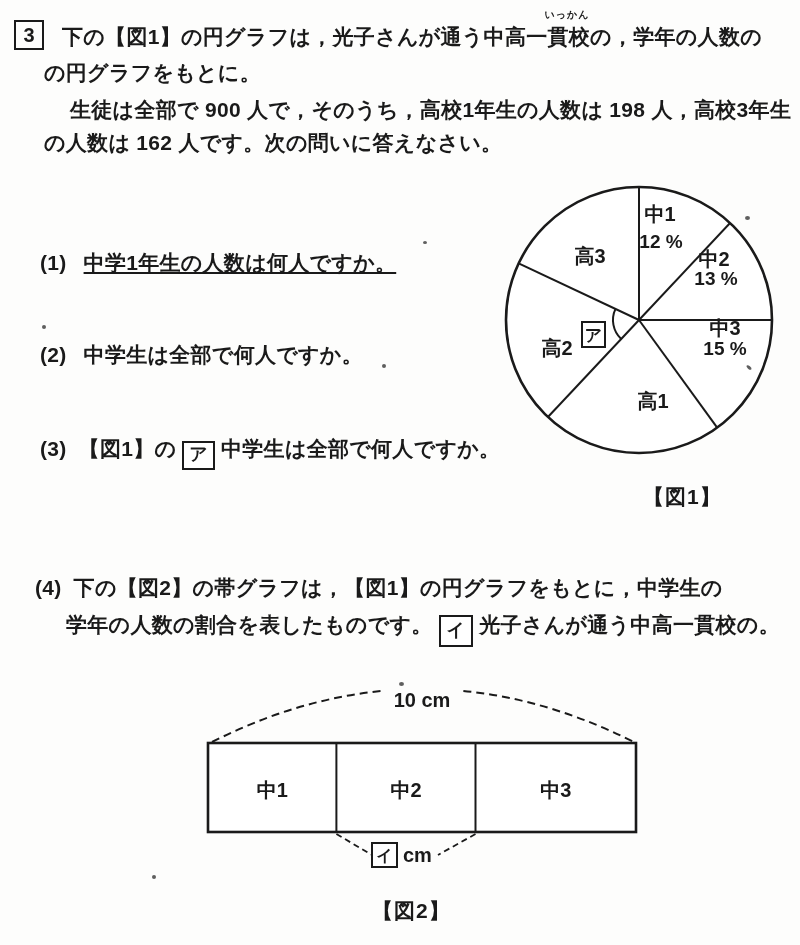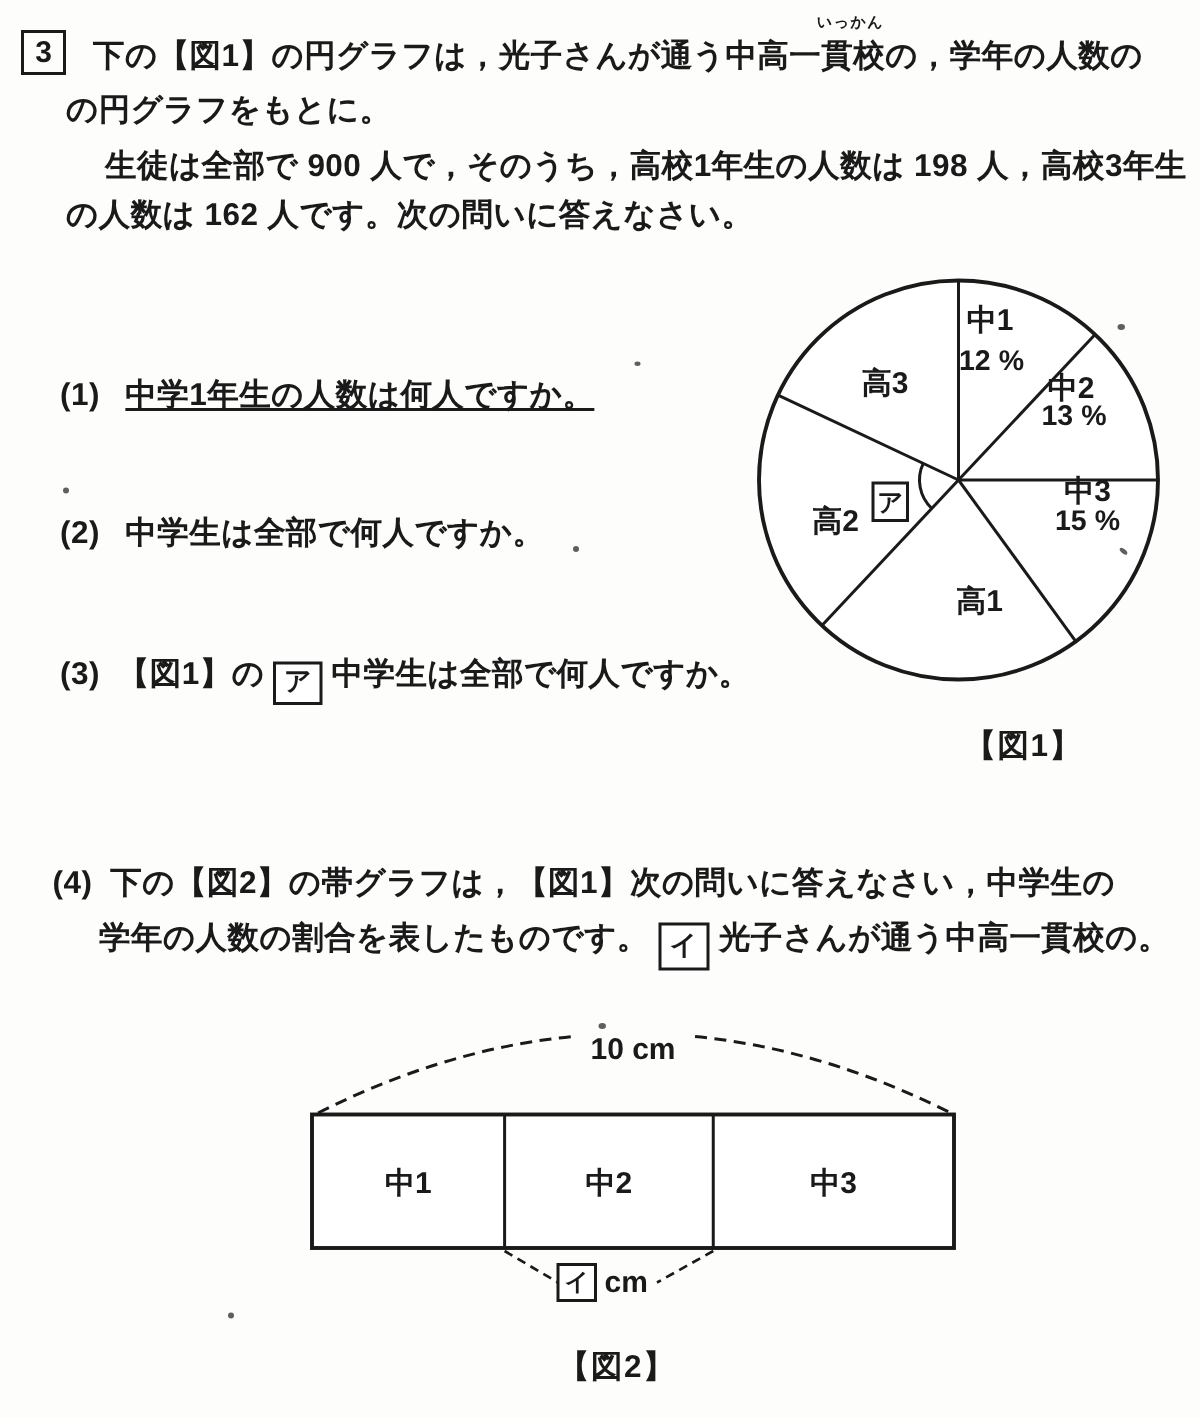--- a/index.html
+++ b/index.html
@@ -60,21 +60,21 @@
     <text x="95" y="76" text-anchor="middle" dominant-baseline="central" font-size="20" font-weight="600" fill="#1a1a1a">高3</text>
     <text x="166" y="61" text-anchor="middle" dominant-baseline="central" font-size="19" font-weight="600" fill="#1a1a1a">12 %</text>
     <text x="221" y="98" text-anchor="middle" dominant-baseline="central" font-size="19" font-weight="600" fill="#1a1a1a">13 %</text>
     <text x="230" y="168" text-anchor="middle" dominant-baseline="central" font-size="19" font-weight="600" fill="#1a1a1a">15 %</text>
     <rect x="87" y="142" width="23" height="25" fill="#fff" stroke="#1a1a1a" stroke-width="2"></rect>
     <text x="98.5" y="155" text-anchor="middle" dominant-baseline="central" font-size="17" font-weight="600" fill="#1a1a1a">ア</text>
   </svg>
 <div class="abs caption" style="left:599px;top:483px;margin-left:44px;">【図1】</div>
 
 <div class="abs line" style="left:35px;top:574px;">
-  <span class="qlabel4">(4)</span><span>下の【図2】の帯グラフは，【図1】次の問いに答えなさい，中学生の</span>
+  <span class="qlabel4">(4)</span><span>下の【図2】の帯グラフは，【図1】の円グラフをもとに，中学生の</span>
 </div>
 <div class="abs line" style="left:66px;top:611px;">
   <span>学年の人数の割合を表したものです。</span><span class="inlinebox" style="padding:4px 6px;">イ</span><span>光子さんが通う中高一貫校の。</span>
 </div>
 
 <svg id="fig2-svg" class="abs" style="left:185px;top:668px;" width="470" height="210" viewBox="0 0 470 210">
     <path d="M 27 74 Q 237 -32 449 74" fill="none" stroke="#1a1a1a" stroke-width="2" stroke-dasharray="8 5"></path>
     <rect x="197" y="16" width="80" height="32" fill="#fdfdfc" stroke="none"></rect>
     <text x="237" y="32" text-anchor="middle" dominant-baseline="central" font-size="20" font-weight="600" fill="#1a1a1a">10 cm</text>
     <rect x="23" y="75" width="428" height="89" fill="#fff" stroke="#1a1a1a" stroke-width="2.6"></rect>

